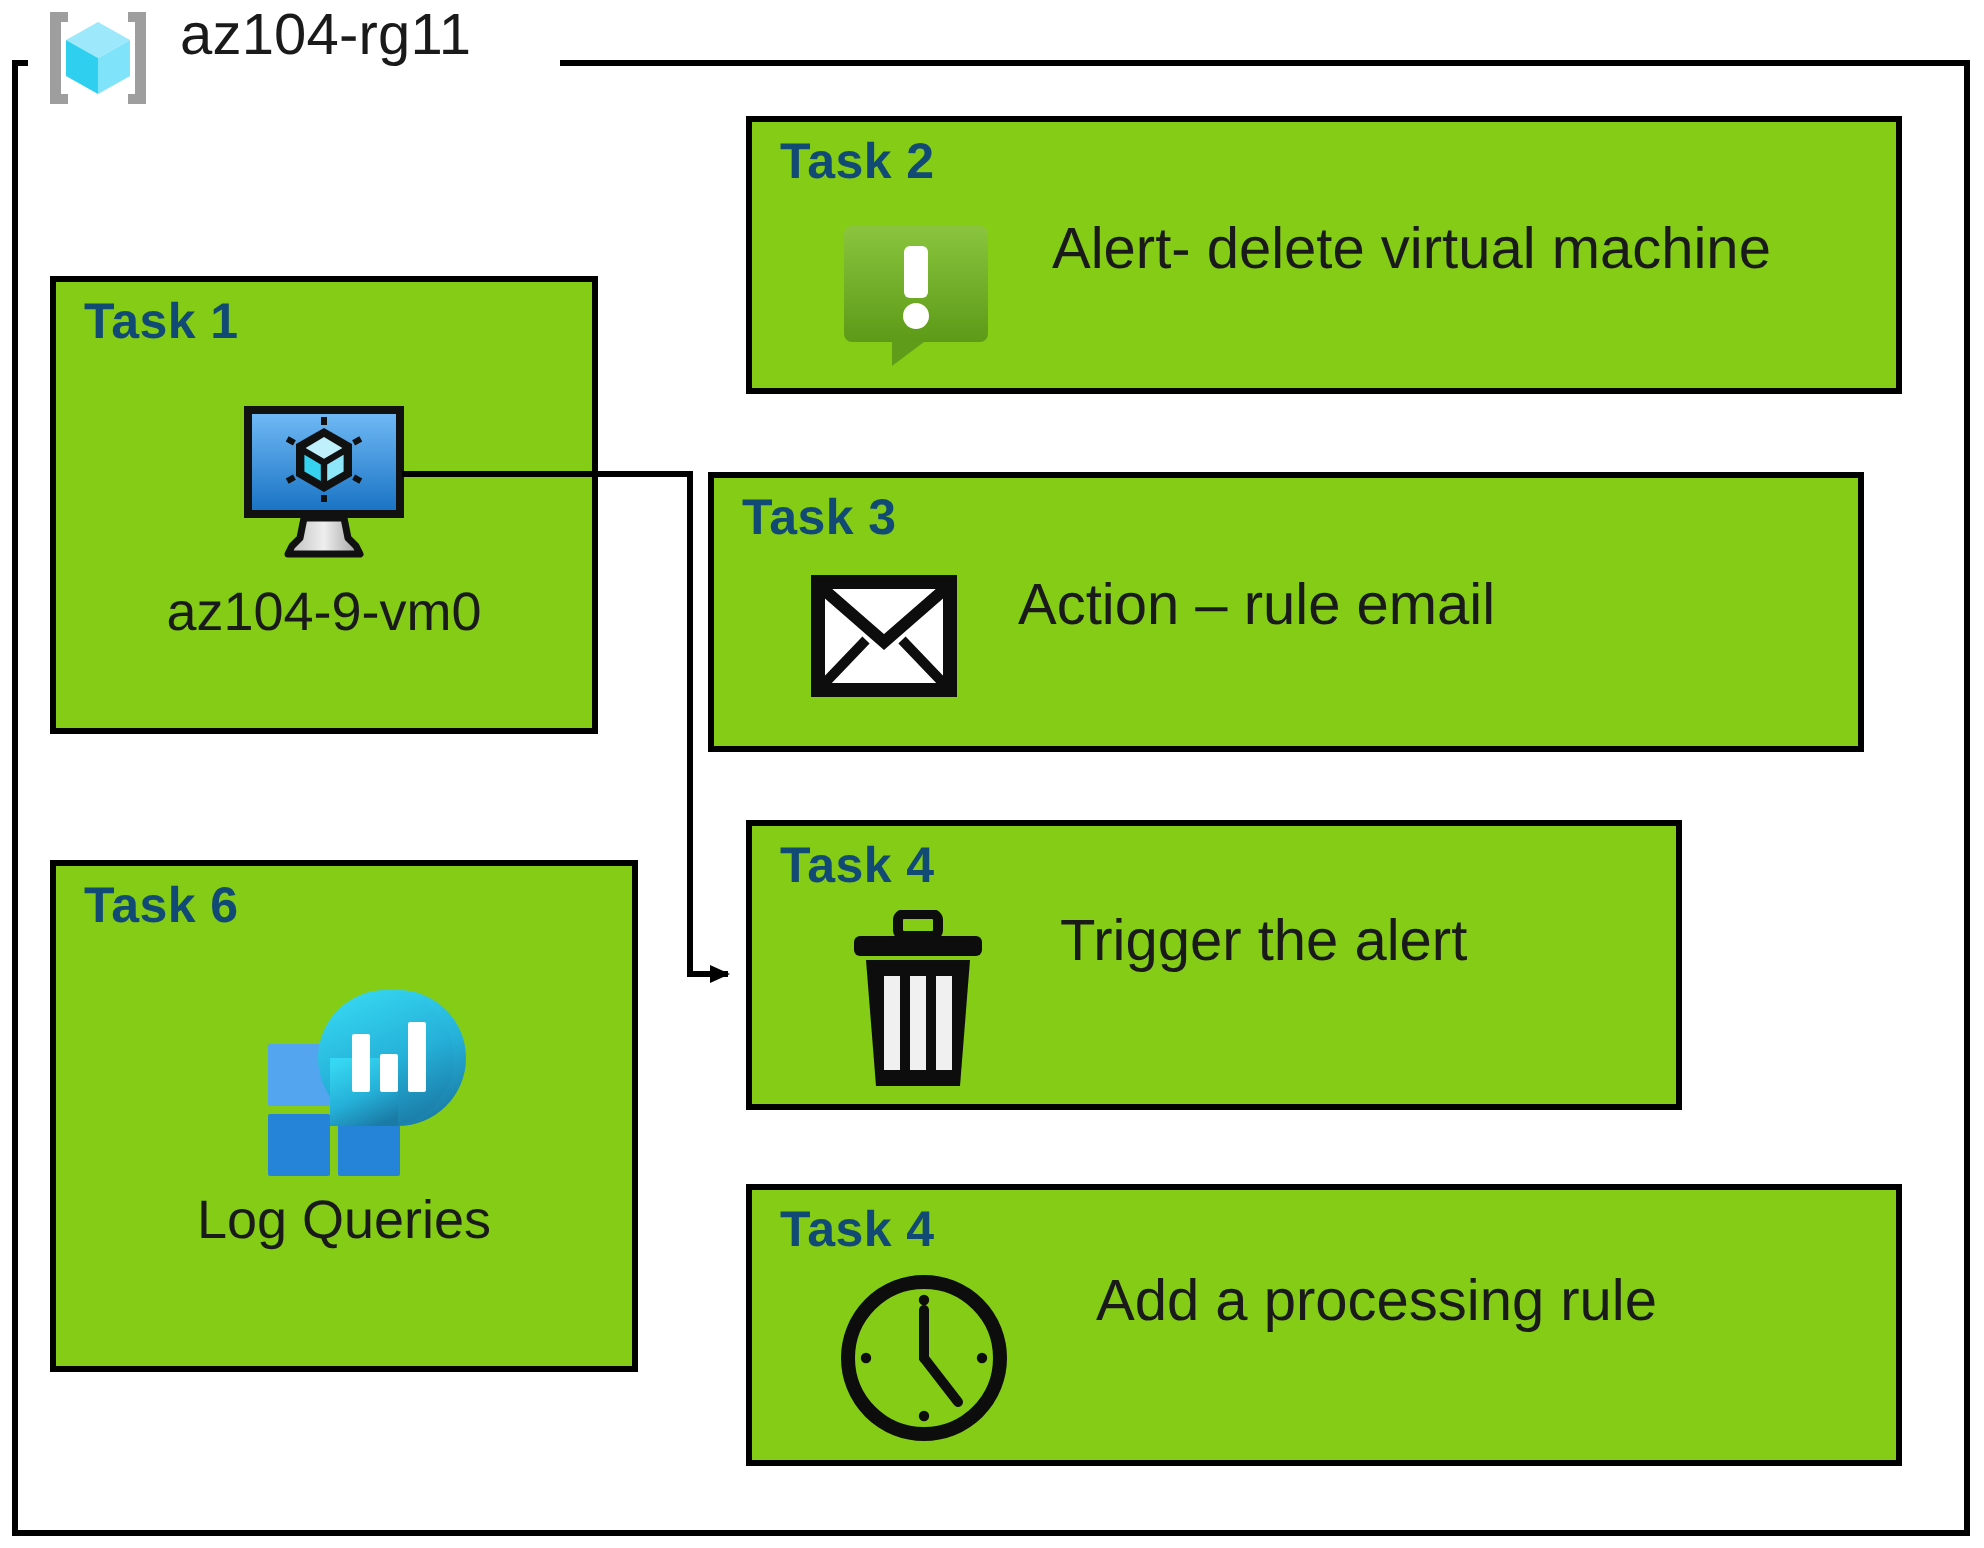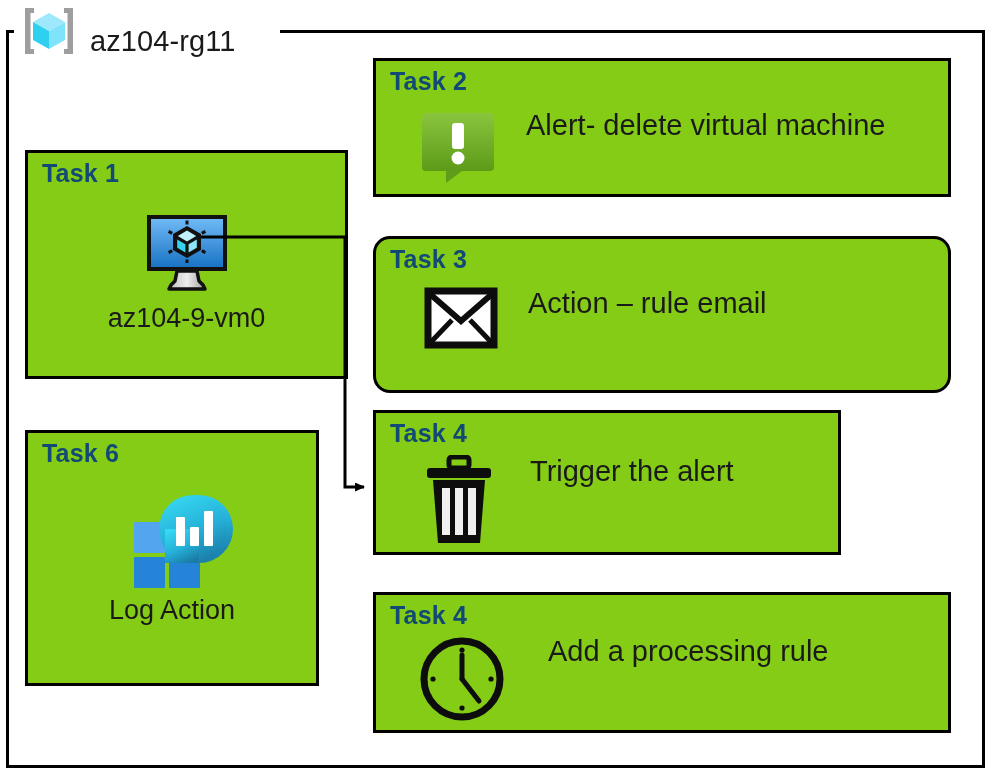--- a/index.html
+++ b/index.html
@@ -42,21 +42,21 @@
     height: 22px;
     background: #ffffff;
   }
 
   .rg-header {
     position: absolute;
     left: 18px;
     top: 2px;
     height: 56px;
     display: flex;
-    align-items: flex-end;
+    align-items: flex-start;
     gap: 10px;
   }
   .rg-icon {
     width: 62px;
     height: 54px;
     position: relative;
     flex: none;
   }
   .rg-title {
     font-size: 29px;
@@ -105,24 +105,24 @@
     position: absolute;
     display: flex;
   }
   .card-h .h-label {
     font-size: 29px;
     color: #1a1a1a;
     white-space: nowrap;
   }
 
   
-  #card-task1 { left: 25px;  top: 150px; width: 323px; height: 229px; }
+  #card-task1 { left: 25px;  top: 138px; width: 274px; height: 229px; }
   #card-task6 { left: 25px;  top: 430px; width: 294px; height: 256px; }
   #card-task2 { left: 373px; top: 58px;  width: 578px; height: 139px; }
-  #card-task3 { left: 373px; top: 236px; width: 578px; height: 157px; border-radius: 17px; }
+  #card-task3 { left: 354px; top: 236px; width: 578px; height: 140px; }
   #card-task4 { left: 373px; top: 410px; width: 468px; height: 145px; }
   #card-task5 { left: 373px; top: 592px; width: 578px; height: 141px; }
 
   
   .connector {
     position: absolute;
     left: 0; top: 0;
     width: 992px; height: 774px;
     pointer-events: none;
   }
@@ -210,21 +210,21 @@
           <path d="M40 68 L40 44 A34 34 0 1 1 74 78 L40 68 Z" fill="url(#tearGrad)"></path>
           <circle cx="68" cy="44" r="34" fill="url(#tearGrad)"></circle>
           <rect x="40" y="44" width="34" height="34" fill="url(#tearGrad)"></rect>
 
           <rect x="51" y="32" width="9" height="29" rx="1" fill="#ffffff"></rect>
           <rect x="65" y="42" width="9" height="19" rx="1" fill="#ffffff"></rect>
           <rect x="79" y="26" width="9" height="35" rx="1" fill="#ffffff"></rect>
         </svg>
       </div>
     </div>
-    <div class="v-caption" style="top:162px;">Log Action</div>
+    <div class="v-caption" style="top:162px;">Log Queries</div>
   </div>
 
   <div class="card card-h" id="card-task2">
     <div class="card-title">Task 2</div>
     <div class="h-row" style="left:42px; top:48px;">
       <div class="icon-box">
         <svg width="80" height="78" viewBox="0 0 80 78">
           <defs>
             <linearGradient id="alertGrad" x1="0" y1="0" x2="0" y2="1">
               <stop offset="0%" stop-color="#8bc53f"></stop>

